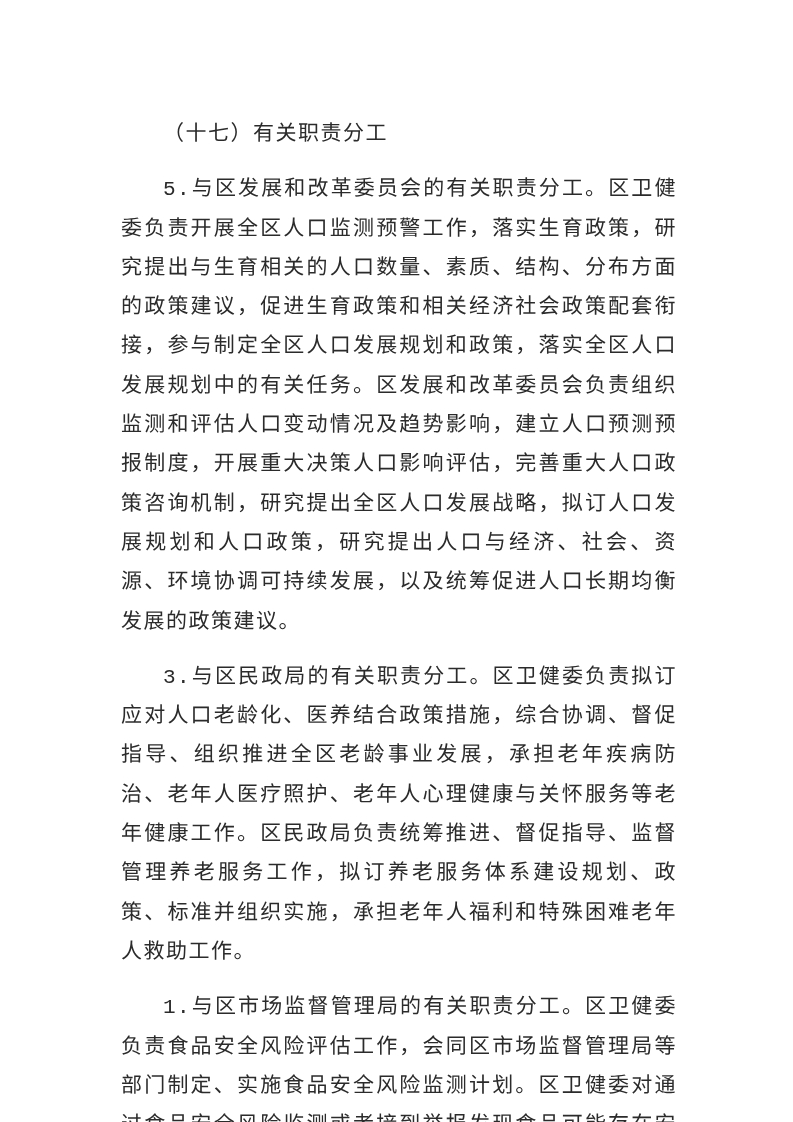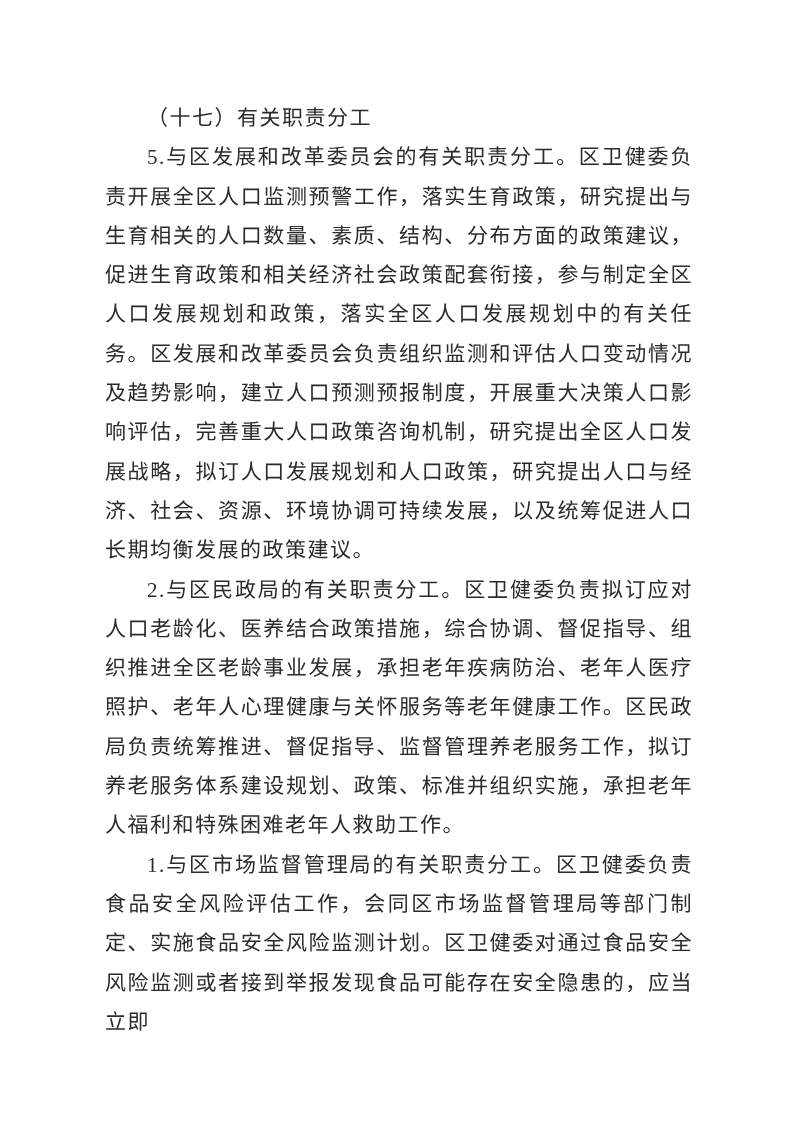--- a/index.html
+++ b/index.html
@@ -21,28 +21,29 @@
     width: 588px;
     font-family: "Liberation Serif", "DejaVu Serif", serif;
     font-size: 21px;
     line-height: 39.3px;
     font-weight: 400;
     color: #2b2b2b;
     text-align: justify;
     letter-spacing: 1.5px;
   }
   .content p {
-    margin: 0;
+    margin: 16px;
     padding: 0;
     text-indent: 2em;
+    font-family: Liberation Mono, monospace;
   }
 </style>
 </head>
 <body>
 
 <div class="page">
   <div class="content">
     <p>（十七）有关职责分工</p>
     <p>5.与区发展和改革委员会的有关职责分工。区卫健委负责开展全区人口监测预警工作，落实生育政策，研究提出与生育相关的人口数量、素质、结构、分布方面的政策建议，促进生育政策和相关经济社会政策配套衔接，参与制定全区人口发展规划和政策，落实全区人口发展规划中的有关任务。区发展和改革委员会负责组织监测和评估人口变动情况及趋势影响，建立人口预测预报制度，开展重大决策人口影响评估，完善重大人口政策咨询机制，研究提出全区人口发展战略，拟订人口发展规划和人口政策，研究提出人口与经济、社会、资源、环境协调可持续发展，以及统筹促进人口长期均衡发展的政策建议。</p>
-    <p>2.与区民政局的有关职责分工。区卫健委负责拟订应对人口老龄化、医养结合政策措施，综合协调、督促指导、组织推进全区老龄事业发展，承担老年疾病防治、老年人医疗照护、老年人心理健康与关怀服务等老年健康工作。区民政局负责统筹推进、督促指导、监督管理养老服务工作，拟订养老服务体系建设规划、政策、标准并组织实施，承担老年人福利和特殊困难老年人救助工作。</p>
+    <p>3.与区民政局的有关职责分工。区卫健委负责拟订应对人口老龄化、医养结合政策措施，综合协调、督促指导、组织推进全区老龄事业发展，承担老年疾病防治、老年人医疗照护、老年人心理健康与关怀服务等老年健康工作。区民政局负责统筹推进、督促指导、监督管理养老服务工作，拟订养老服务体系建设规划、政策、标准并组织实施，承担老年人福利和特殊困难老年人救助工作。</p>
     <p>1.与区市场监督管理局的有关职责分工。区卫健委负责食品安全风险评估工作，会同区市场监督管理局等部门制定、实施食品安全风险监测计划。区卫健委对通过食品安全风险监测或者接到举报发现食品可能存在安全隐患的，应当立即</p>
   </div>
 </div>
 
 </body></html>

